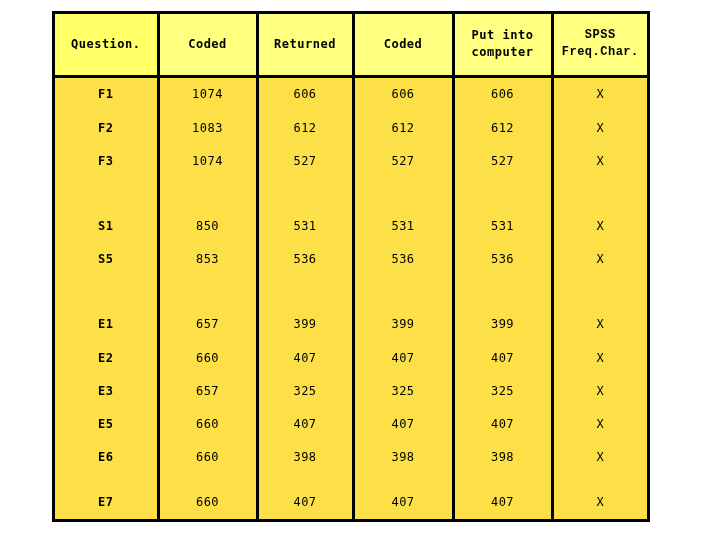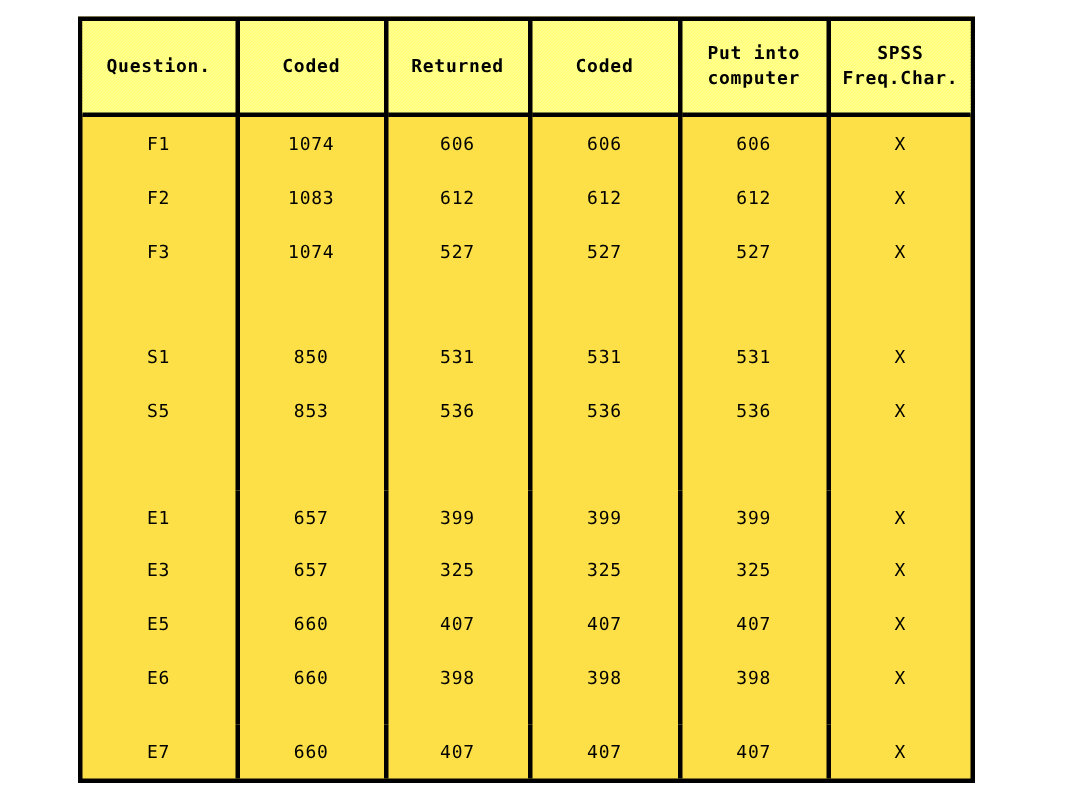--- a/index.html
+++ b/index.html
@@ -49,38 +49,39 @@
     font-size: 12px;
     line-height: 17px;
     letter-spacing: 0.5px;
     color: #000000;
     text-align: center;
     vertical-align: middle;
     padding: 0 2px;
   }
   thead th.last-col {
     border-right: none;
+    font-family: Liberation Mono, monospace;
   }
 
   
   tbody td {
     border-right: 3px solid #000000;
     font-size: 12px;
     letter-spacing: 0.5px;
     color: #000000;
     text-align: center;
     vertical-align: middle;
     padding: 0 2px;
     height: 28px;
   }
   tbody td.last-col {
     border-right: none;
   }
   tbody td.label-cell {
-    font-weight: normal;
+    font-weight: bold;
   }
   tbody tr.spacer-row td {
     height: 27px;
   }
   tbody tr.gap-row td {
     height: 10px;
   }
 
   
   col.c0 { width: 103px; }
@@ -188,20 +189,28 @@
         </tr>
         <tr>
           <td class="label-cell">E1</td>
           <td>657</td>
           <td>399</td>
           <td>399</td>
           <td>399</td>
           <td class="last-col">X</td>
         </tr>
         <tr>
+          <td class="label-cell">E2</td>
+          <td>660</td>
+          <td>407</td>
+          <td>407</td>
+          <td>407</td>
+          <td class="last-col">X</td>
+        </tr>
+        <tr>
           <td class="label-cell">E3</td>
           <td>657</td>
           <td>325</td>
           <td>325</td>
           <td>325</td>
           <td class="last-col">X</td>
         </tr>
         <tr>
           <td class="label-cell">E5</td>
           <td>660</td>

